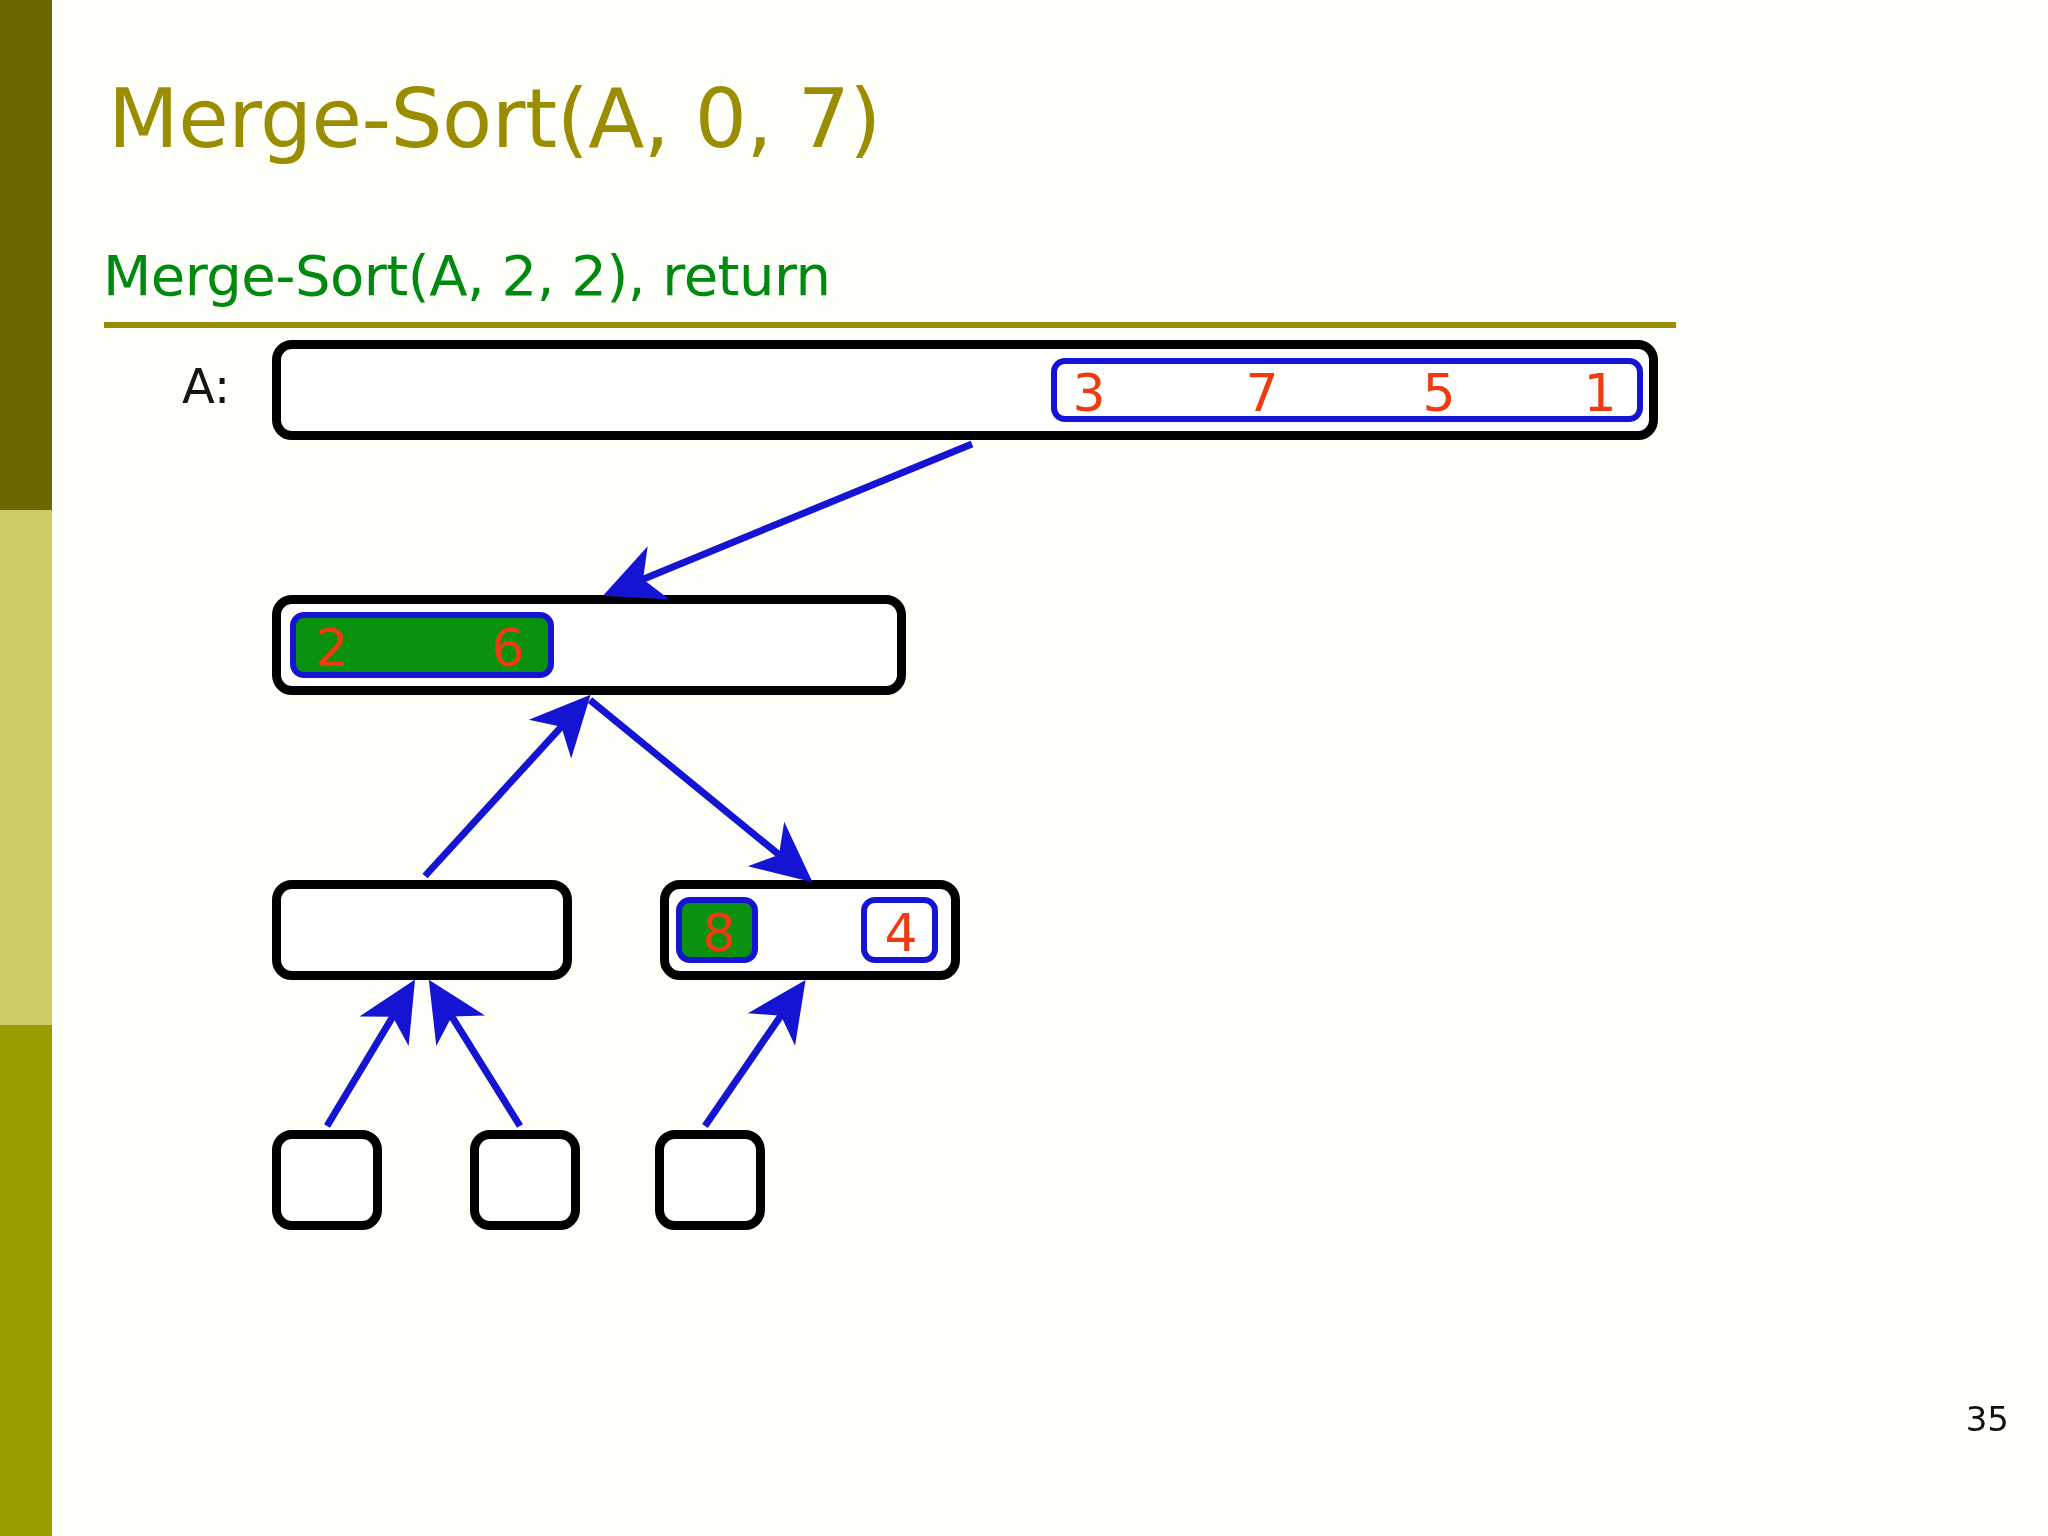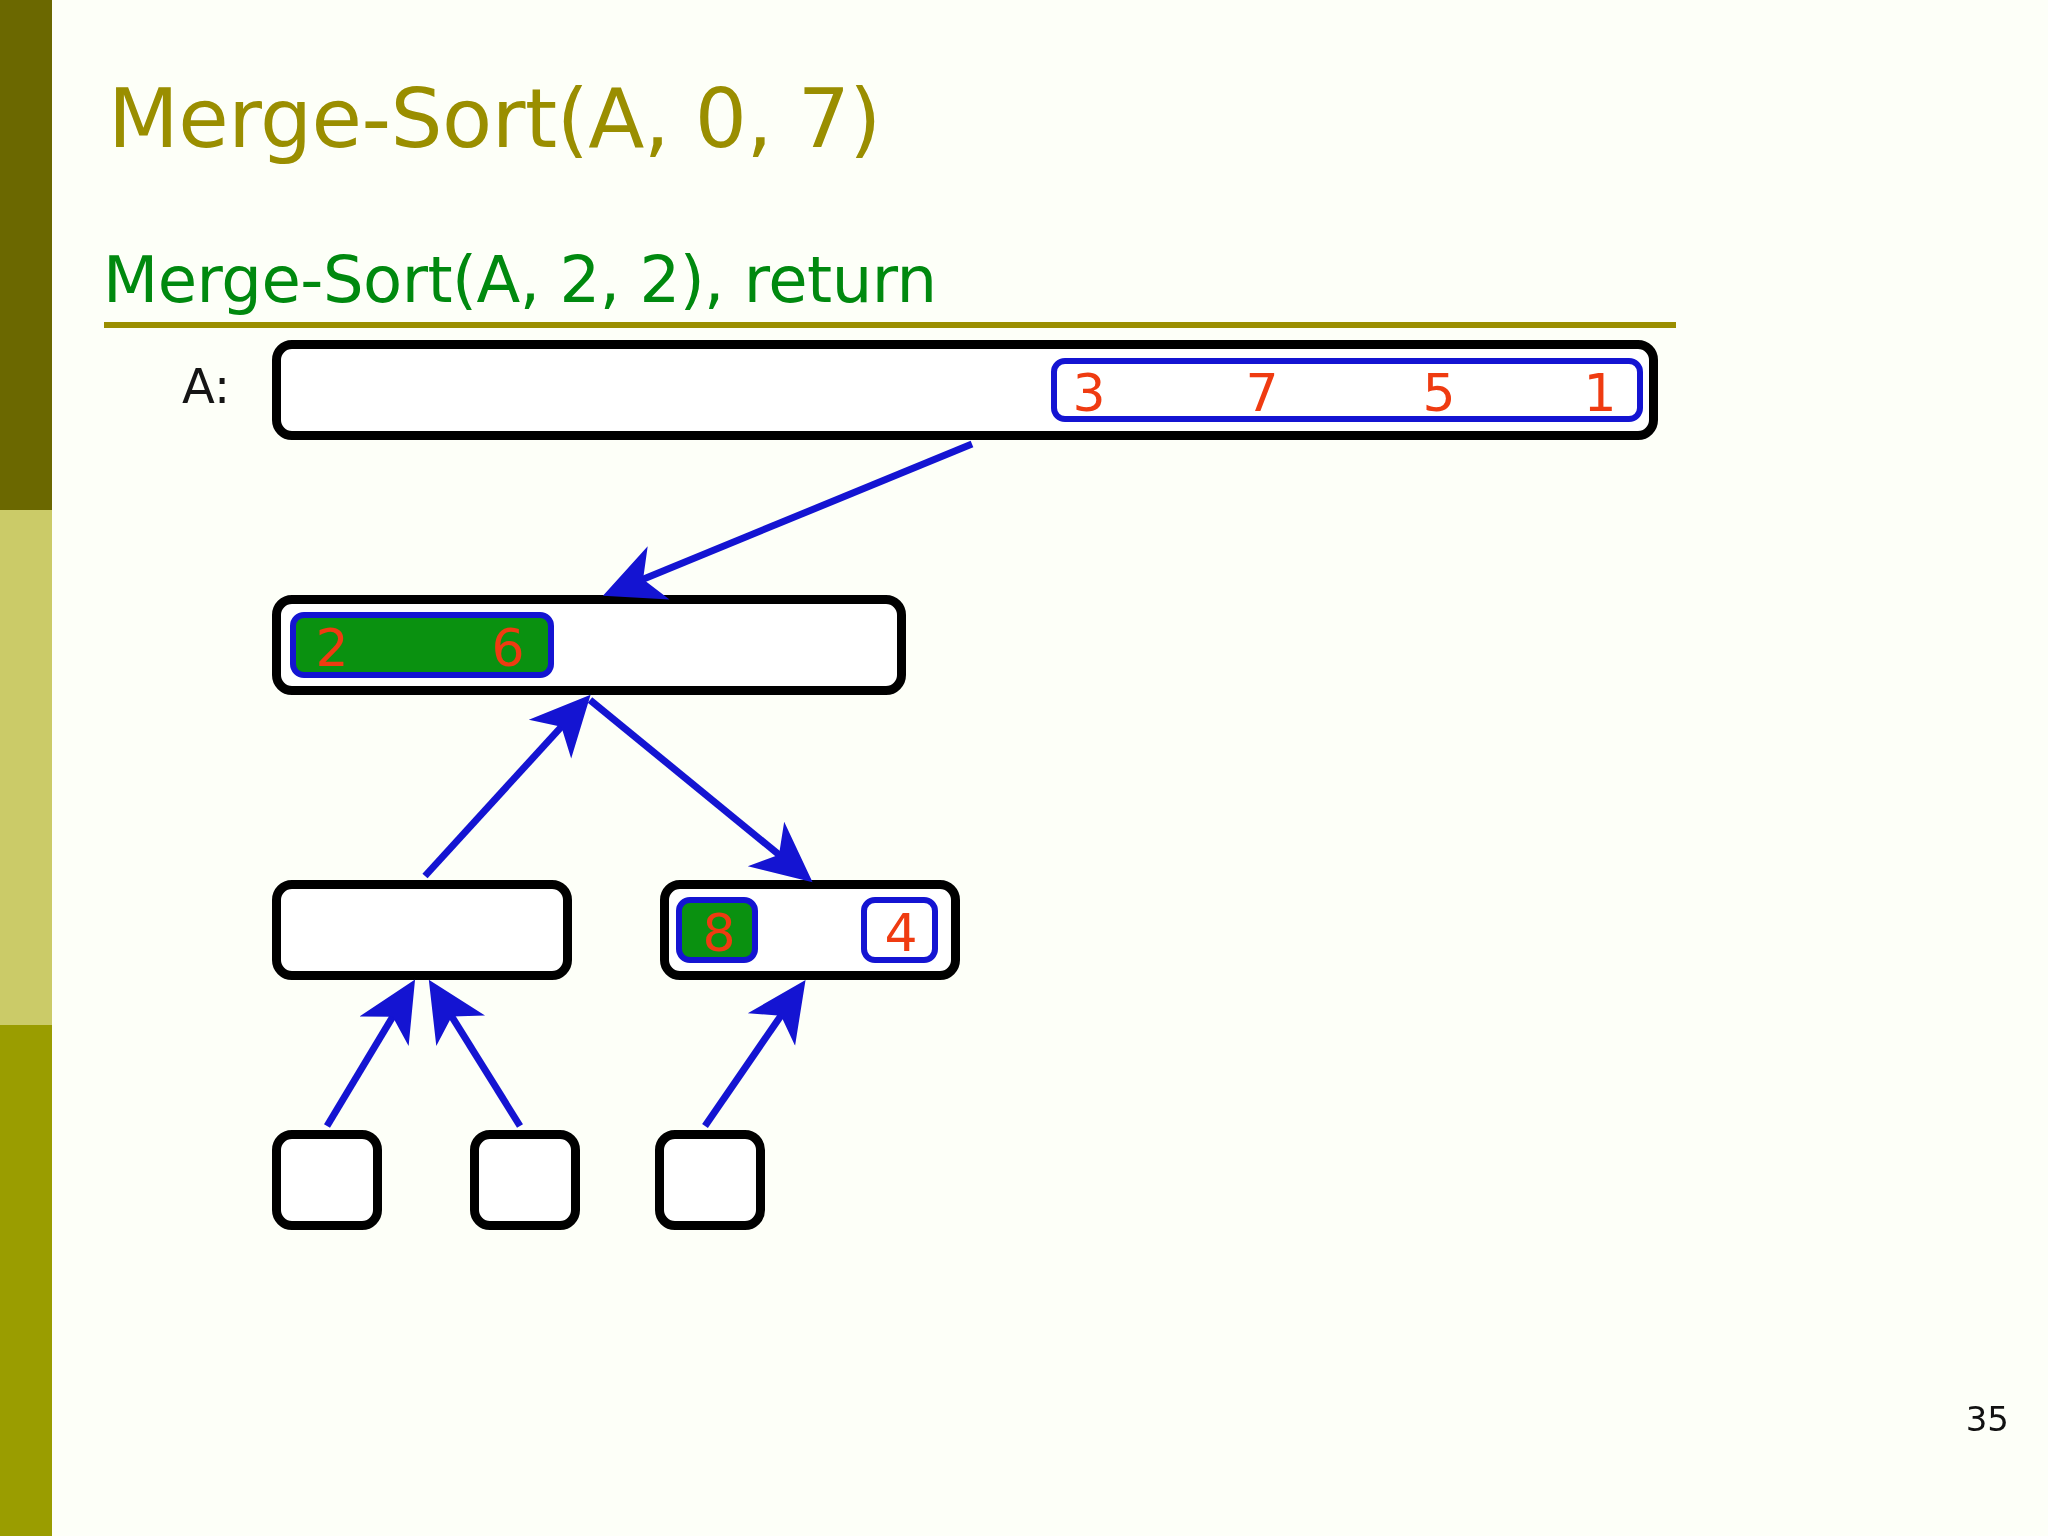--- a/index.html
+++ b/index.html
@@ -38,21 +38,21 @@
     line-height: 1;
     color: #9a8e00;
     font-family: "DejaVu Sans", sans-serif;
     white-space: nowrap;
     letter-spacing: -0.5px;
   }
   #subtitle {
     position: absolute;
     left: 103px;
     top: 248px;
-    font-size: 64px;
+    font-size: 56px;
     line-height: 1;
     color: #00890f;
     white-space: nowrap;
     letter-spacing: -0.5px;
   }
   #title-rule {
     position: absolute;
     left: 104px;
     top: 322px;
     width: 1572px;

